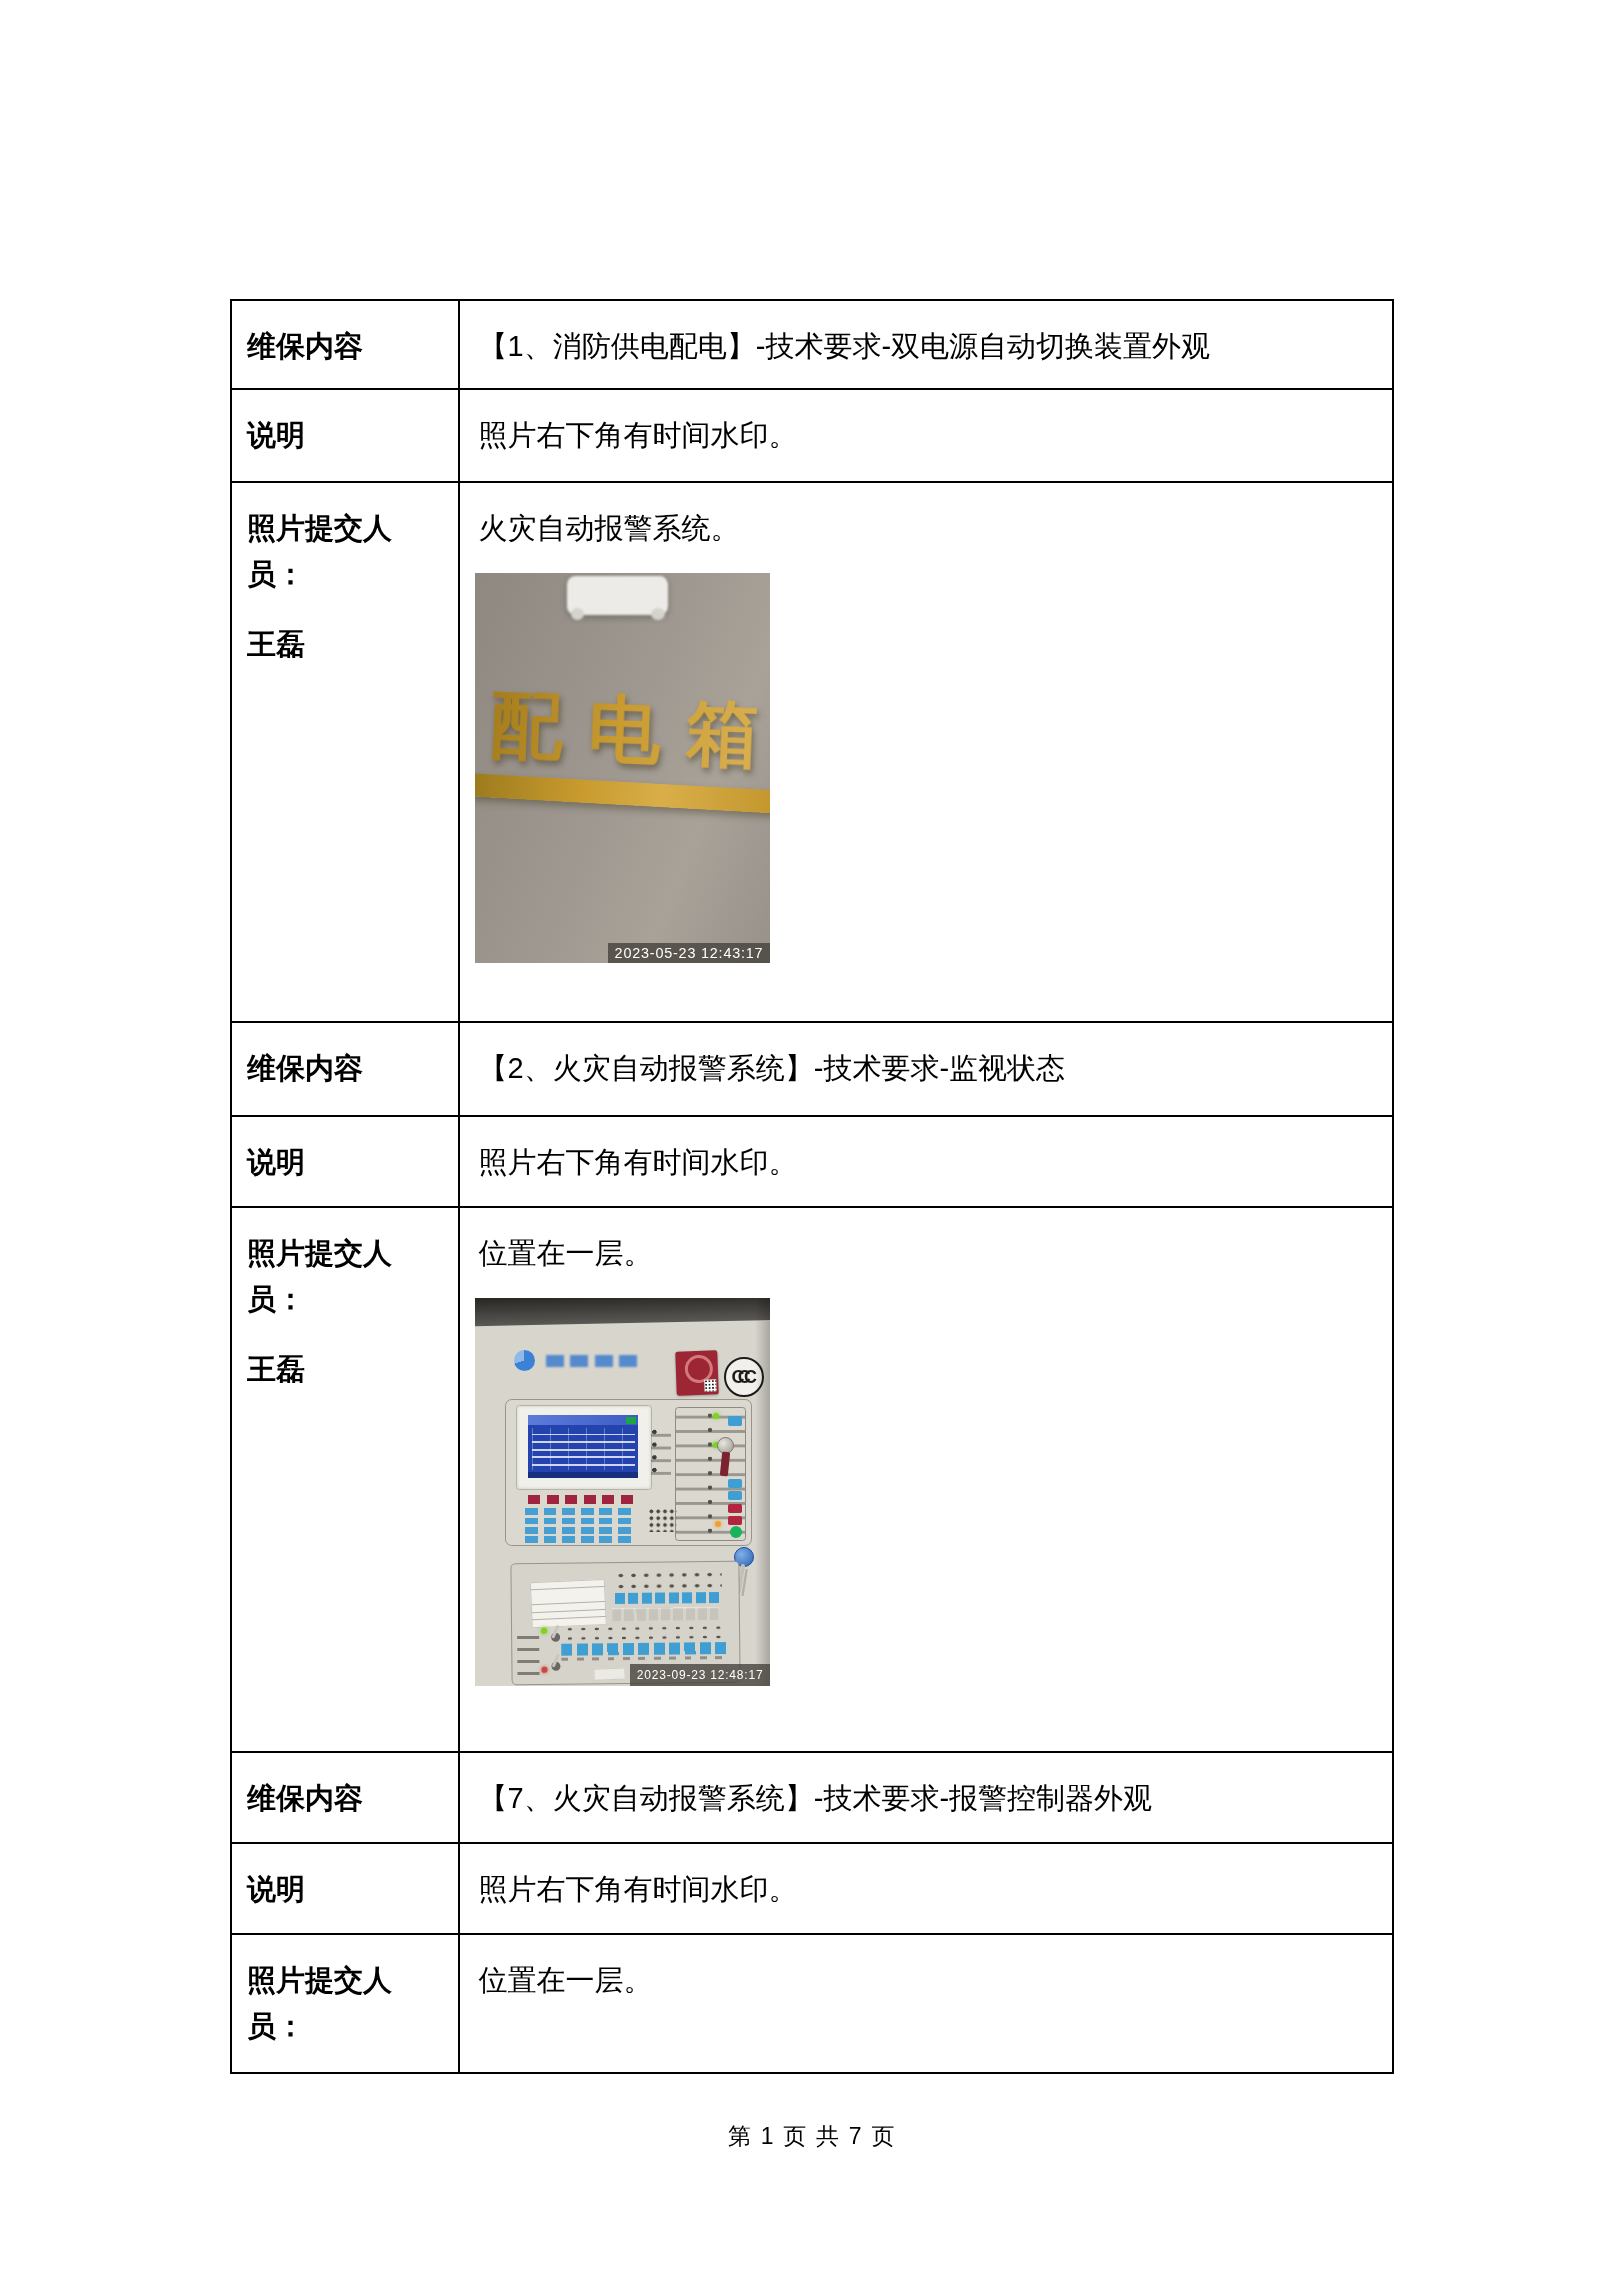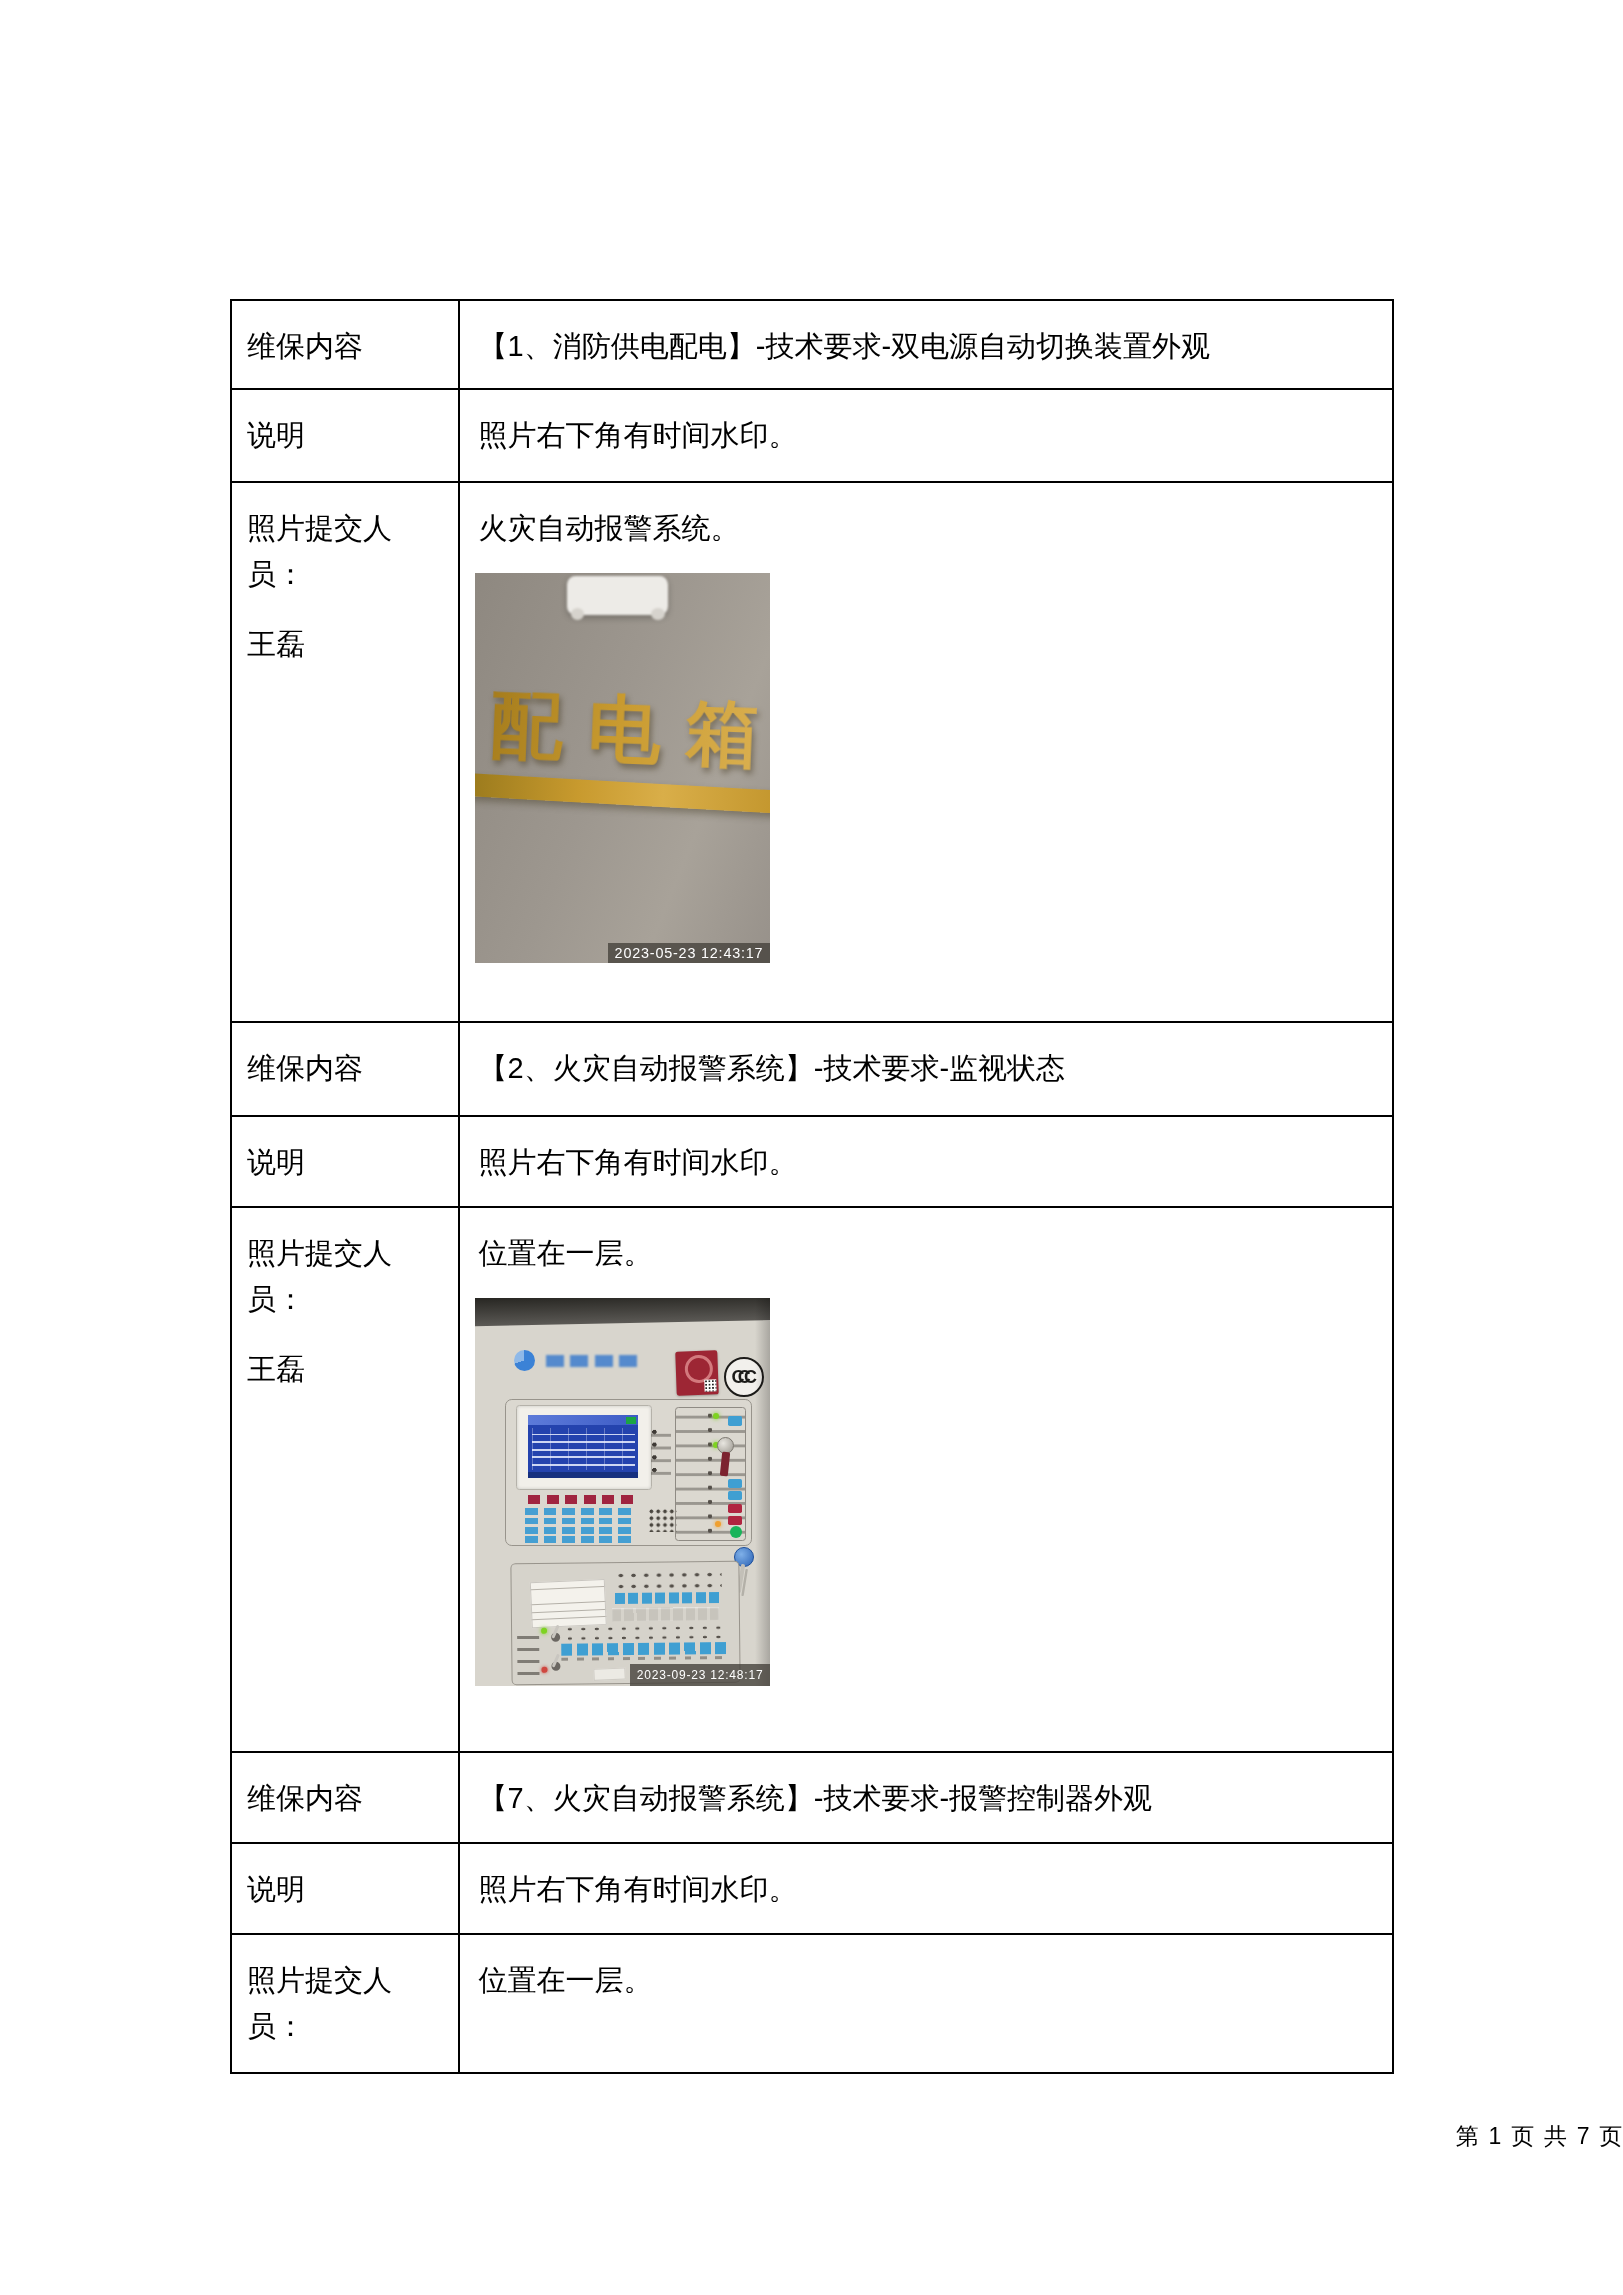--- a/index.html
+++ b/index.html
@@ -3,27 +3,27 @@
 <meta charset="utf-8">
 <style>
   html,body{margin:0;padding:0;background:#ffffff;}
   .page{position:relative;width:1624px;height:2295px;background:#ffffff;overflow:hidden;
         font-family:"Liberation Sans","DejaVu Sans",sans-serif;color:#000;}
   .title{position:absolute;top:218px;left:0;width:100%;text-align:center;
          font-size:41px;font-weight:bold;letter-spacing:2.5px;}
   .record-table{position:absolute;left:230px;top:299px;width:1162px;
                 border-collapse:collapse;table-layout:fixed;}
   .record-table td{border:2.5px solid #000;vertical-align:top;font-size:29px;line-height:46px;}
-  td.label{padding:22px 12px 0 15px;}
+  td.label{padding:22px 12px 0 15px;font-weight:bold;}
   td.value{padding:22px 17px 0 18.6px;}
   .submitter-name{margin-top:24px;}
   .photo{position:relative;overflow:hidden;margin-top:22px;margin-left:-3.4px;}
   .stamp{position:absolute;right:0;bottom:0;height:20px;line-height:20px;padding:0 6.8px;
          background:rgba(70,66,60,.8);color:#fff;font-size:14.4px;letter-spacing:0.8px;white-space:nowrap;}
-  .footer{position:absolute;top:2121px;left:0;width:100%;text-align:right;font-size:23px;letter-spacing:1.7px;}
+  .footer{position:absolute;top:2121px;left:0;width:100%;text-align:center;font-size:23px;letter-spacing:1.7px;}
 
   
   .photo1{width:295px;height:390px;background:linear-gradient(112deg,#8e8880,#9d978f 45%,#a8a299 72%,#97918a);}
   .p1-fixture{position:absolute;left:92px;top:3.4px;width:101px;height:39px;background:#edebe7;
               border-radius:8.5px;box-shadow:0 2.5px 6px rgba(0,0,0,.25);filter:blur(0.8px);}
   .p1-fixture:before,.p1-fixture:after{content:"";position:absolute;bottom:-5px;width:13.5px;height:12px;
               border-radius:50%;background:#d6d3cd;}
   .p1-fixture:before{left:3.4px;} .p1-fixture:after{right:3.4px;}
   .p1-strip{position:absolute;left:-7.6px;top:209px;width:315px;height:23px;
             background:linear-gradient(90deg,#9a7a1d,#c89a2e 35%,#d9ae49 62%,#c2952c);

